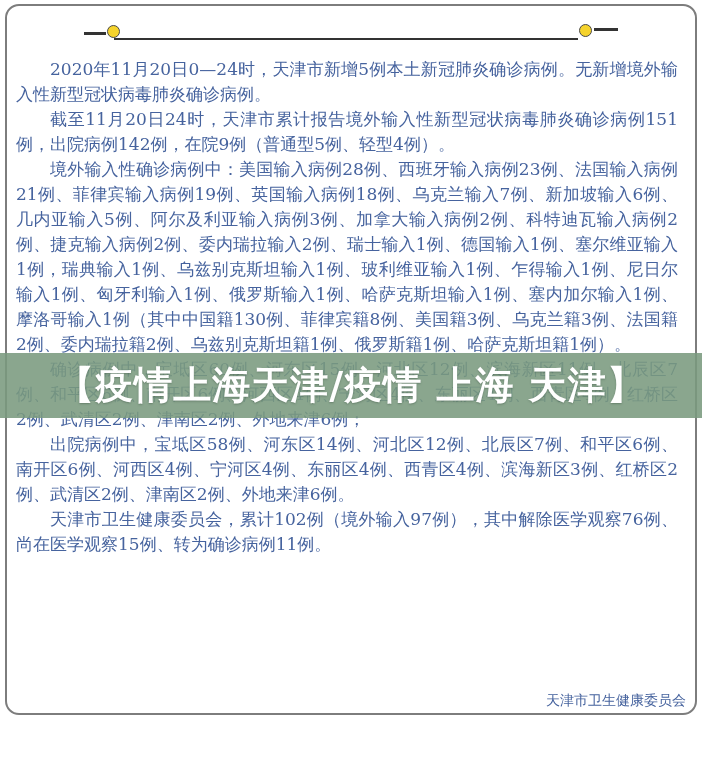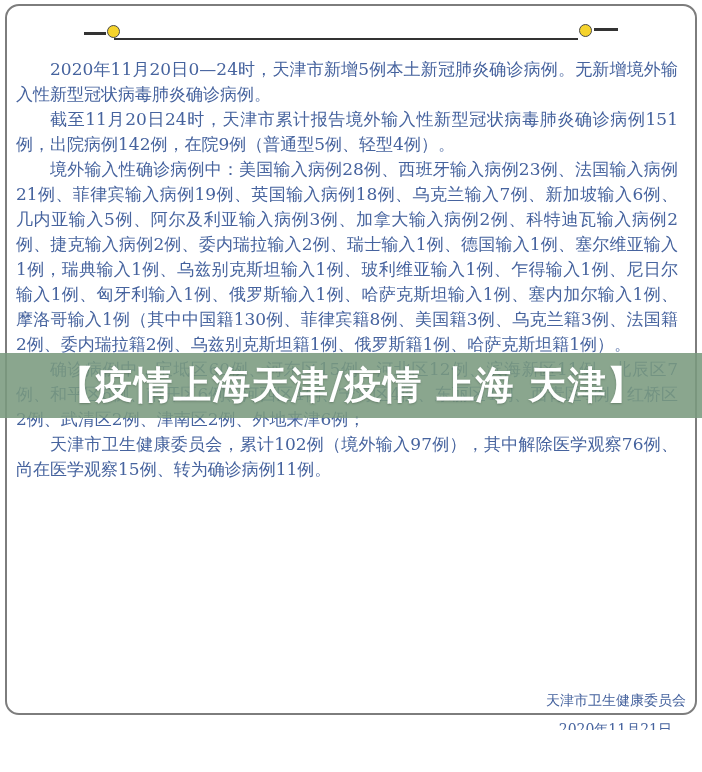--- a/index.html
+++ b/index.html
@@ -76,26 +76,26 @@
     <div class="orn-line"></div>
     <div class="orn-dot-r"></div>
     <div class="orn-dash-r"></div>
   </div>
 
   <div class="content">
     <p>2020年11月20日0—24时，天津市新增5例本土新冠肺炎确诊病例。无新增境外输入性新型冠状病毒肺炎确诊病例。</p>
     <p>截至11月20日24时，天津市累计报告境外输入性新型冠状病毒肺炎确诊病例151例，出院病例142例，在院9例（普通型5例、轻型4例）。</p>
     <p>境外输入性确诊病例中：美国输入病例28例、西班牙输入病例23例、法国输入病例21例、菲律宾输入病例19例、英国输入病例18例、乌克兰输入7例、新加坡输入6例、几内亚输入5例、阿尔及利亚输入病例3例、加拿大输入病例2例、科特迪瓦输入病例2例、捷克输入病例2例、委内瑞拉输入2例、瑞士输入1例、德国输入1例、塞尔维亚输入1例，瑞典输入1例、乌兹别克斯坦输入1例、玻利维亚输入1例、乍得输入1例、尼日尔输入1例、匈牙利输入1例、俄罗斯输入1例、哈萨克斯坦输入1例、塞内加尔输入1例、摩洛哥输入1例（其中中国籍130例、菲律宾籍8例、美国籍3例、乌克兰籍3例、法国籍2例、委内瑞拉籍2例、乌兹别克斯坦籍1例、俄罗斯籍1例、哈萨克斯坦籍1例）。</p>
     <p>确诊病例中，宝坻区60例、河东区15例、河北区12例、滨海新区11例、北辰区7例、和平区6例、南开区6例、河西区4例、宁河区4例、东丽区4例、西青区4例、红桥区2例、武清区2例、津南区2例、外地来津6例；</p>
+    <p>出院病例中，宝坻区58例、河东区14例、河北区12例、北辰区7例、和平区6例、南开区6例、河西区4例、宁河区4例、东丽区4例、西青区4例、滨海新区3例、红桥区2例、武清区2例、津南区2例、外地来津6例。</p>
     <p>天津市卫生健康委员会，累计102例（境外输入97例），其中解除医学观察76例、尚在医学观察15例、转为确诊病例11例。</p>
   </div>
 
   <div class="signature">
     <div class="sig-org">天津市卫生健康委员会</div>
-    <div class="sig-date">2020年11月21日</div>
   </div>
 
   <div class="banner">
     <span>【疫情上海天津/疫情 上海 天津】</span>
   </div>
 
   <div class="bottom-edge"></div>
 
 </div>
 

